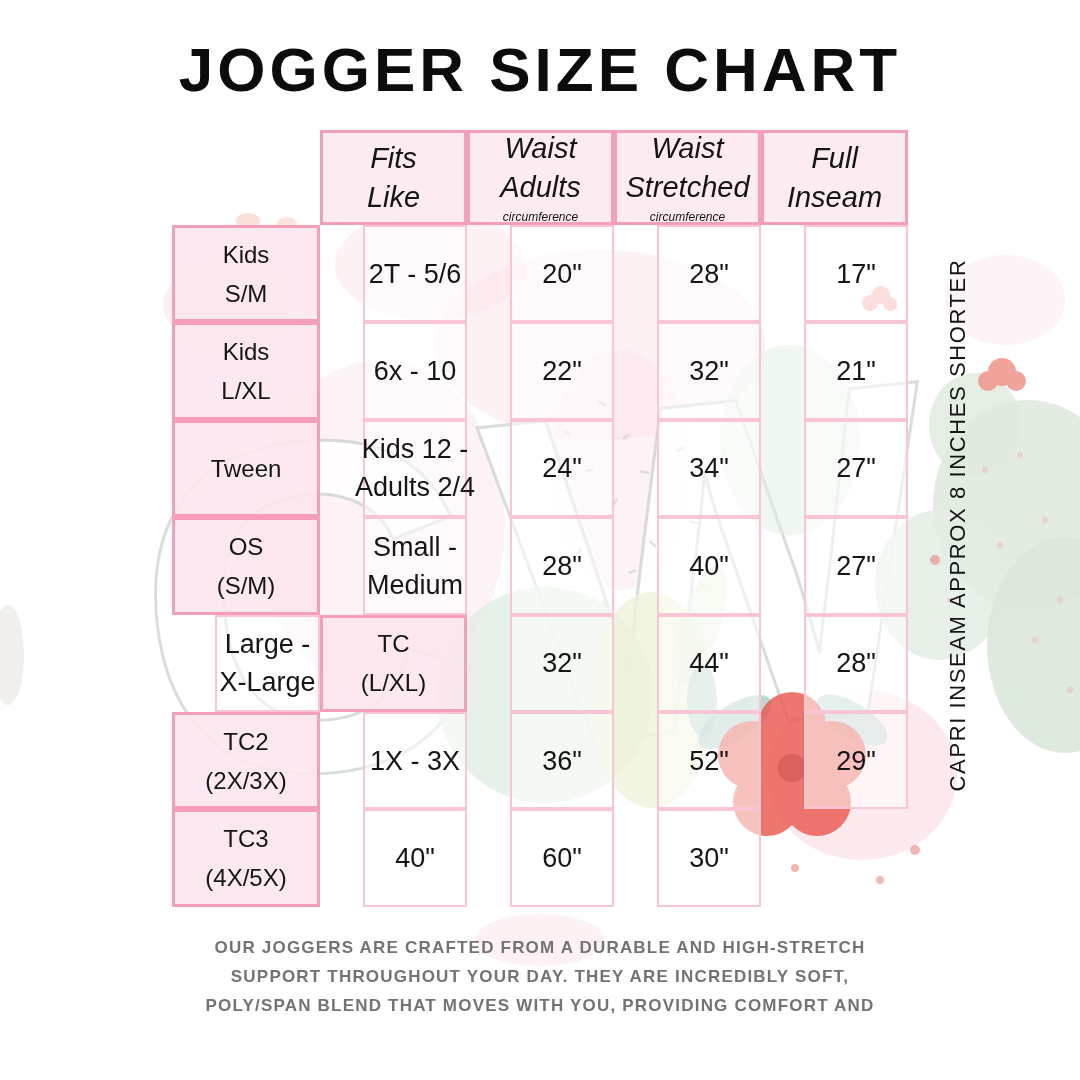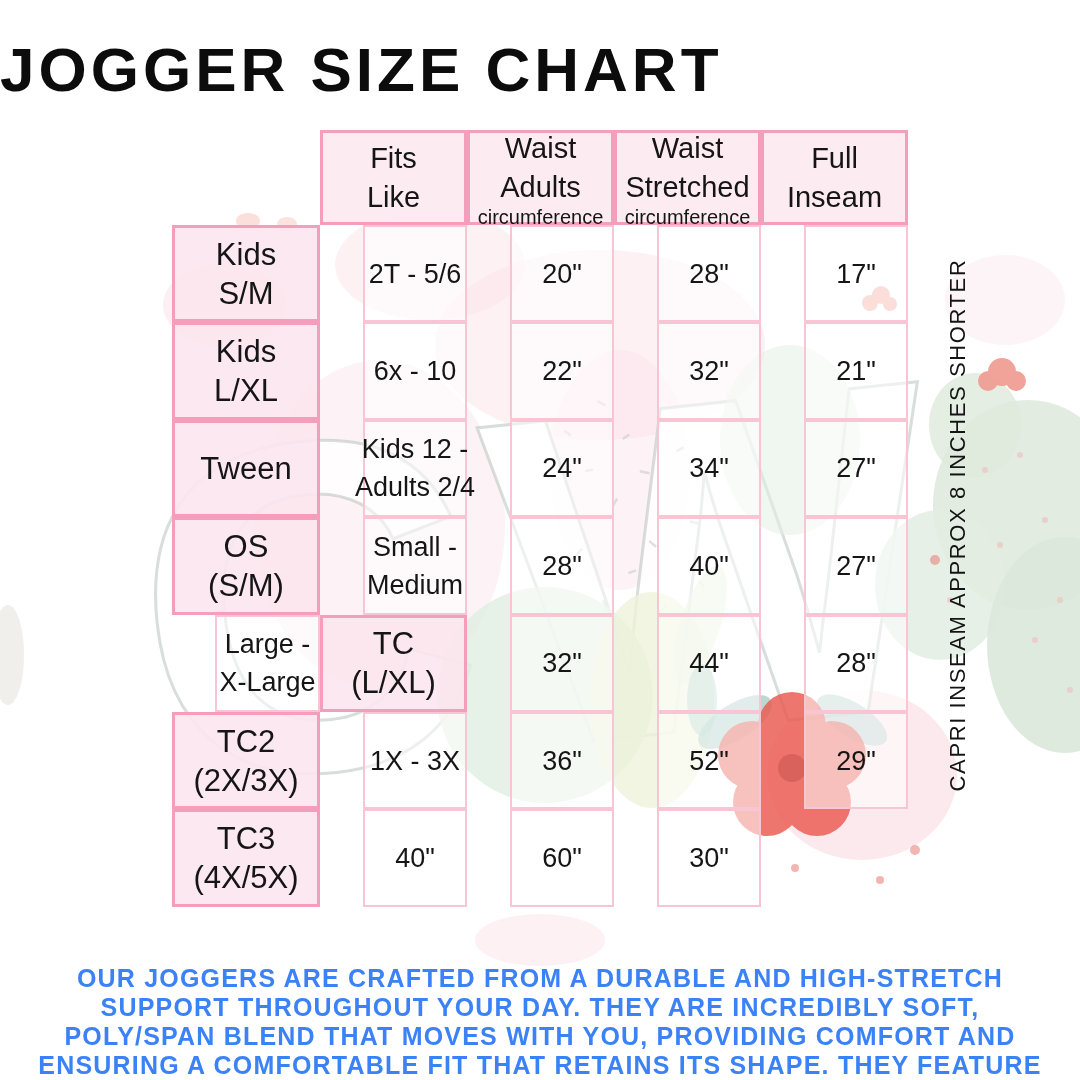--- a/index.html
+++ b/index.html
@@ -10,69 +10,69 @@
     color:#151515;
   }
   .canvas {
     position:relative; width:1080px; height:1080px;
     overflow:hidden; background:#ffffff;
   }
   .decor { position:absolute; left:0; top:0; z-index:1; }
 
   .title {
     position:absolute; top:34px; left:0; right:0;
-    text-align:left; z-index:4;
+    text-align:center; z-index:4;
     font-size:62px; font-weight:700; letter-spacing:4px;
     color:#0c0c0c; white-space:nowrap;
   }
 
   .size-table {
     position:absolute; left:172px; top:130px; z-index:3;
     display:grid;
     grid-template-columns:148px 147px 147px 147px 147px;
     grid-template-rows:95px repeat(7, 97.4px);
   }
   .cell {
     display:flex; flex-direction:column;
     align-items:center; justify-content:center;
     text-align:center;
   }
   .cell span { display:block; white-space:nowrap; }
   .corner { background:transparent; border:none; }
   .hcell {
     background:rgba(253,233,241,0.93);
     border:3px solid #f49ebc;
-    font-size:29px; line-height:39px; font-weight:400;
-  }
-  .hsub { font-size:20px; line-height:20px; margin-top:0px; }
+    font-size:29px; line-height:39px; font-weight:400;font-style:italic;
+  }
+  .hsub { font-size:12px; line-height:20px; margin-top:0px; }
   .lcell {
     background:rgba(252,230,238,0.90);
     border:3px solid #f49ebc;
-    font-size:31px; line-height:39px;
+    font-size:24px; line-height:39px;
   }
   .dcell {
     background:rgba(255,255,255,0.55);
     border:2px solid #f9c4d4;
     font-size:27px; line-height:38px;margin-left:43px;
   }
 
   .side-note {
     position:absolute; left:958px; top:525px; z-index:4;
     transform:translate(-50%,-50%) rotate(-90deg);
     transform-origin:center center;
     white-space:nowrap;
     font-size:22px; letter-spacing:1.6px; font-weight:400;
     color:#141414;
   }
 
   .desc {
     position:absolute; top:933px; left:0; right:0; z-index:4;
     text-align:center;
-    font-size:25px; font-weight:700; letter-spacing:1.2px;
-    line-height:29px; color:#3b82f6;margin-top:31px;
+    font-size:17px; font-weight:700; letter-spacing:1.2px;
+    line-height:29px; color:#737373;
   }
   .desc div { white-space:nowrap; }
 </style>
 </head>
 <body>
 
 <div class="canvas">
 
   <svg class="decor" width="1080" height="1080" viewBox="0 0 1080 1080" aria-hidden="true">
 
@@ -309,16 +309,15 @@
         <span>30"</span>
       </div>
   </div>
 
   <div class="side-note">CAPRI INSEAM APPROX 8 INCHES SHORTER</div>
 
   <div class="desc">
     <div>OUR JOGGERS ARE CRAFTED FROM A DURABLE AND HIGH-STRETCH</div>
     <div>SUPPORT THROUGHOUT YOUR DAY. THEY ARE INCREDIBLY SOFT,</div>
     <div>POLY/SPAN BLEND THAT MOVES WITH YOU, PROVIDING COMFORT AND</div>
-    <div>ENSURING A COMFORTABLE FIT THAT RETAINS ITS SHAPE. THEY FEATURE</div>
   </div>
 
 </div>
 
 </body></html>

